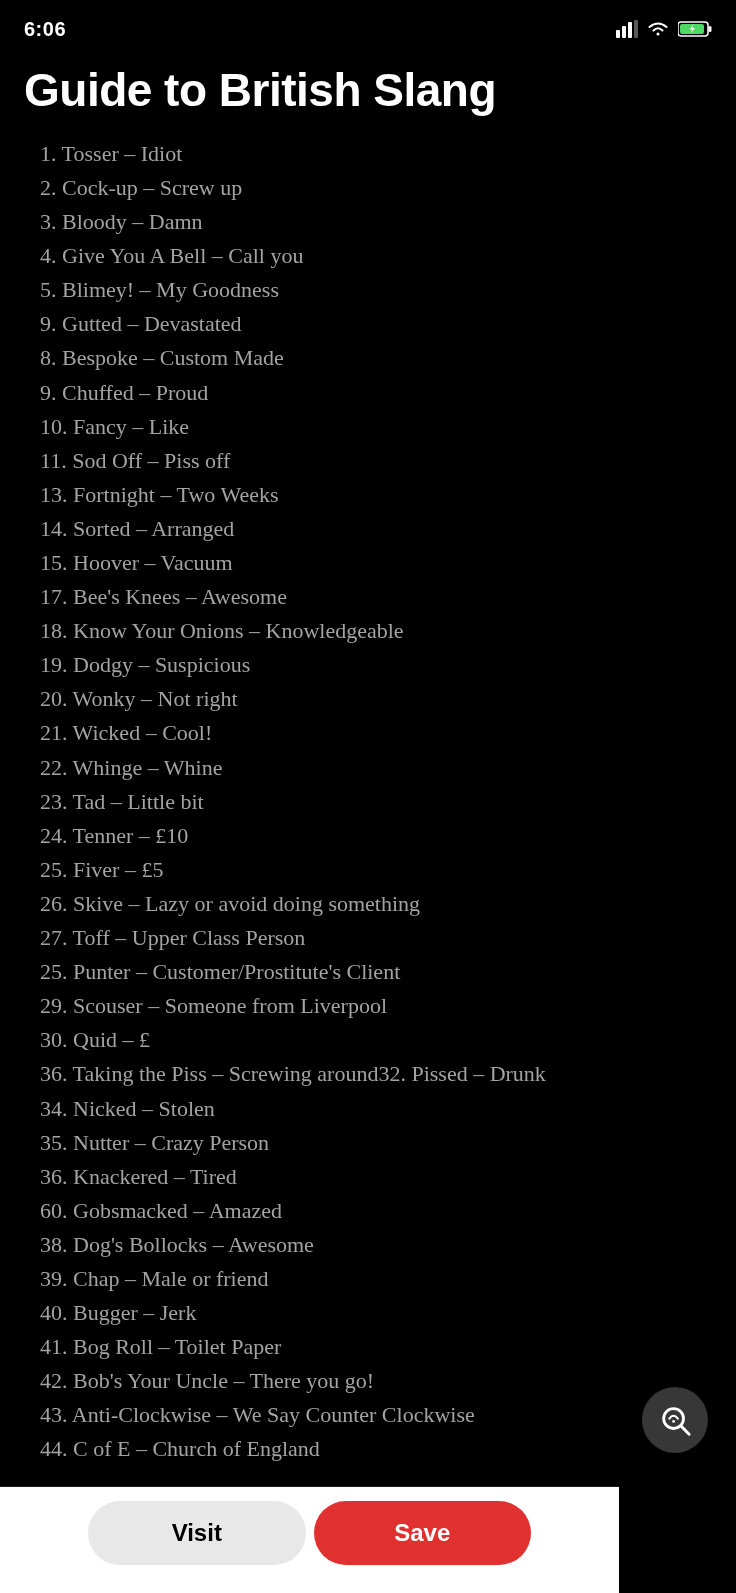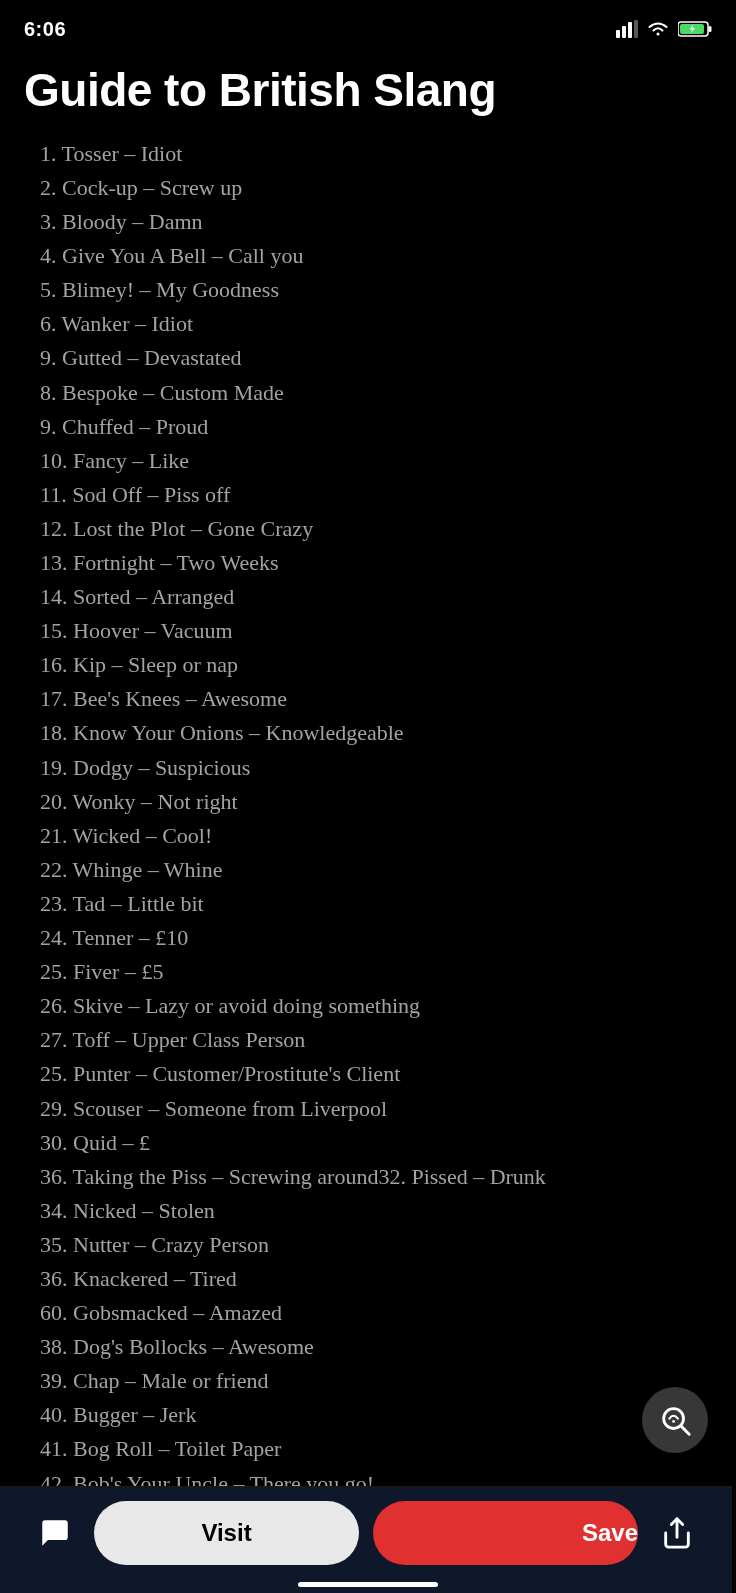--- a/index.html
+++ b/index.html
@@ -81,27 +81,27 @@
       height: 34px;
       stroke: #fff;
       fill: none;
     }
 
     
     .bottom-bar {
       position: fixed;
       bottom: 0;
       left: 0;
-      width: 732px;
-      background: #0f172a;
+      width: 619px;
+      background: #ffffff;
       padding: 14px 30px 28px 30px;
       display: flex;
       align-items: center;
       justify-content: space-between;
-      gap: 14px;
+      gap: 8px;
       border-top: 1px solid #1a1a1a;
       z-index: 200;
     }
     .bottom-comment-btn {
       background: none;
       border: none;
       cursor: pointer;
       display: flex;
       align-items: center;
       justify-content: center;
@@ -128,21 +128,21 @@
     .bottom-save-btn {
       flex: 1;
       background: #e03030;
       color: #fff;
       border: none;
       border-radius: 50px;
       font-size: 24px;
       font-weight: 700;
       padding: 18px 0;
       cursor: pointer;
-      text-align: right;
+      text-align: center;
     }
     .bottom-share-btn {
       background: none;
       border: none;
       cursor: pointer;
       display: flex;
       align-items: center;
       justify-content: center;
       padding: 8px;
       flex: 0 0 auto;
@@ -199,31 +199,28 @@
 </div>
 
 <h1 class="page-title">Guide to British Slang</h1>
 
 <ul class="slang-list">
 <li>1.  Tosser – Idiot</li>
     <li>2.  Cock-up – Screw up</li>
     <li>3.  Bloody – Damn</li>
     <li>4.  Give You A Bell – Call you</li>
     <li>5.  Blimey! – My Goodness</li>
-    <li>6.  Wanker – Idiot</li>
     <li>9.  Gutted – Devastated</li>
     <li>8.  Bespoke – Custom Made</li>
     <li>9.  Chuffed – Proud</li>
     <li>10. Fancy – Like</li>
     <li>11. Sod Off – Piss off</li>
-    <li>12. Lost the Plot – Gone Crazy</li>
     <li>13. Fortnight – Two Weeks</li>
     <li>14. Sorted – Arranged</li>
     <li>15. Hoover – Vacuum</li>
-    <li>16. Kip – Sleep or nap</li>
     <li>17. Bee's Knees – Awesome</li>
     <li>18. Know Your Onions – Knowledgeable</li>
     <li>19. Dodgy – Suspicious</li>
     <li>20. Wonky – Not right</li>
     <li>21. Wicked – Cool!</li>
     <li>22. Whinge – Whine</li>
     <li>23. Tad – Little bit</li>
     <li>24. Tenner – £10</li>
     <li>25. Fiver – £5</li>
     <li>26. Skive – Lazy or avoid doing something</li>

